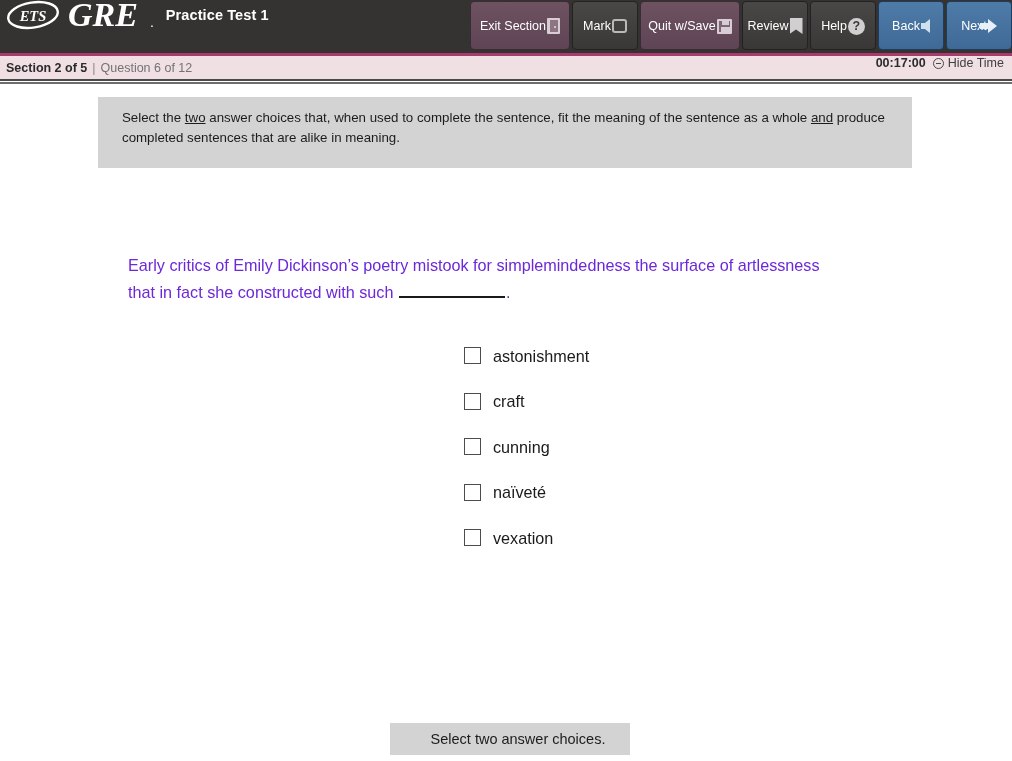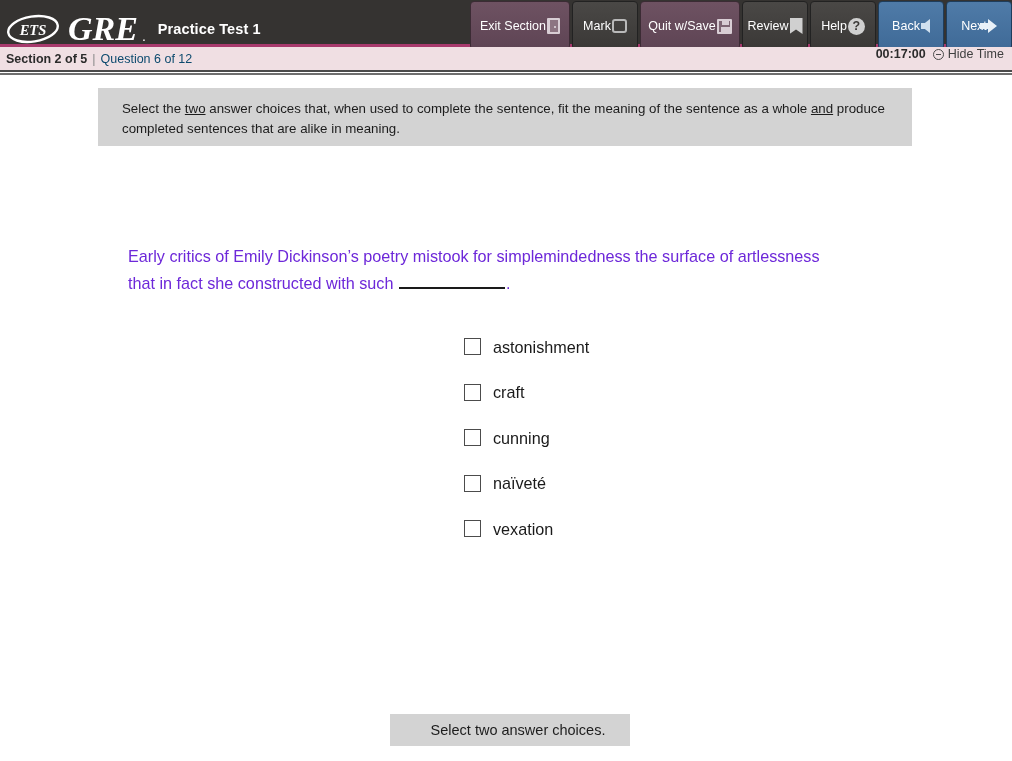--- a/index.html
+++ b/index.html
@@ -9,24 +9,24 @@
     width: 1012px; height: 761px;
     background: #ffffff;
     font-family: "Liberation Sans", sans-serif;
     overflow: hidden;
   }
 
   
   #header {
     position: relative;
     width: 1012px;
-    height: 47px;
+    height: 56px;
     background: #353331;
     display: flex;
-    align-items: flex-end;
+    align-items: flex-start;
     border-bottom: 3px solid #a83a6d;
   }
   #brand {
     display: flex;
     align-items: center;
     padding-left: 6px;
     flex: 0 0 auto;
   }
   #ets-logo {
     width: 56px; height: 30px;
@@ -35,21 +35,21 @@
     margin-right: 6px;
   }
   #gre-word {
     color: #ffffff;
     font-family: "Liberation Serif", serif;
     font-weight: bold;
     font-style: italic;
     font-size: 34px;
     letter-spacing: 0px;
     line-height: 30px;
-    margin-right: 4px;
+    margin-right: 12px;
   }
   #gre-dot {
     color:#ffffff; font-size: 14px; align-self: flex-end; margin-right: 12px;
   }
   #test-title {
     color: #ffffff;
     font-size: 14.5px;
     font-weight: bold;
     letter-spacing: 0.1px;
   }
@@ -169,21 +169,21 @@
     background: #f0dfe3;
     display: flex;
     align-items: center;
     font-size: 12.5px;
     color: #2b2b2b;
     padding: 0 8px 0 6px;
     position: relative;
   }
   #sec-label { font-weight: bold; }
   #sep { margin: 0 5px; color: #8b8b8b; }
-  #q-label { color: #0c4a6e; }
+  #q-label { color: #737373; }
   #timer-wrap {
     position: absolute; right: 8px; top: 0;
     height: 23px; display: flex; align-items: flex-start; gap: 7px;
   }
   #timer { font-weight: bold; font-size: 12.5px; letter-spacing: 0px; }
   #hidetime {
     display: flex; align-items: center; gap: 4px; cursor: pointer;
     font-size: 12.5px; color: #404040;
   }
   .minus-circle {
@@ -199,21 +199,21 @@
   #divider3 { width: 1012px; height: 2px; background: #6e6e6e; }
 
   
   #main { position: relative; width: 1012px; height: 680px; background:#fff; }
 
   #instruction {
     position: absolute;
     left: 98px; top: 13px;
     width: 814px;
     background: #d3d3d3;
-    padding: 11px 22px 7px 24px;
+    padding: 11px 22px 20px 24px;
     font-size: 13.3px;
     line-height: 20px;
     color: #1c1c1c;
   }
   #instruction u { text-decoration: underline; }
 
   #stem {
     position: absolute;
     left: 128px; top: 168px;
     width: 700px;

